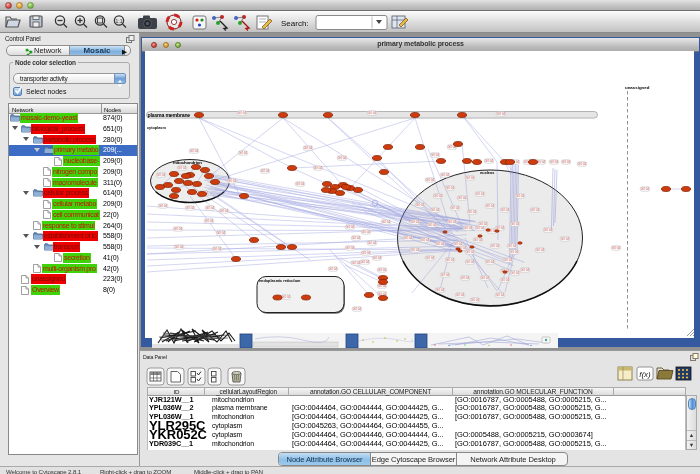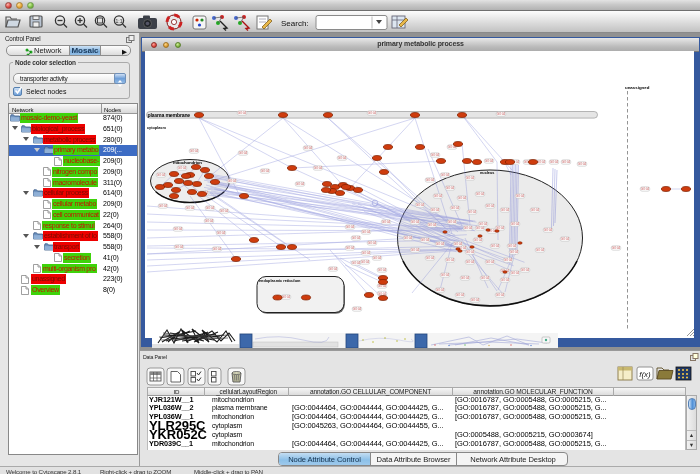--- a/index.html
+++ b/index.html
@@ -104,21 +104,21 @@
 
   <div class="abs" style="left:6px;top:12px;width:125px;height:11px;border:1px solid #8e8e8e;border-radius:5px;background:linear-gradient(#fdfdfd,#dcdcdc);overflow:hidden;">
     <div class="abs" style="left:0;top:0;width:62px;height:11px;font-size:7.5px;line-height:10px;color:#222;padding-left:27px;">Network</div>
     <svg class="abs" style="left:18px;top:2px" width="8" height="8">
         <circle cx="2" cy="2" r="1.5" fill="#2a2"></circle>
         <circle cx="6" cy="4" r="1.5" fill="#2a2"></circle>
         <circle cx="3" cy="7" r="1.5" fill="#2a2"></circle>
         <line x1="2" y1="2" x2="6" y2="4" stroke="#171" stroke-width="0.7"></line>
         <line x1="6" y1="4" x2="3" y2="7" stroke="#171" stroke-width="0.7"></line>
       </svg>
-    <div class="abs" style="left:62px;top:0;width:32px;height:11px;background:linear-gradient(#cde3f7,#7fb0dd 50%,#9cc4e8);border-left:1px solid #8e8e8e;border-right:1px solid #8e8e8e;font-size:8px;line-height:10px;font-weight:bold;color:#1a3a5c;text-align:center;">Mosaic</div>
+    <div class="abs" style="left:62px;top:0;width:56px;height:11px;background:linear-gradient(#cde3f7,#7fb0dd 50%,#9cc4e8);border-left:1px solid #8e8e8e;border-right:1px solid #8e8e8e;font-size:8px;line-height:10px;font-weight:bold;color:#1a3a5c;text-align:center;">Mosaic</div>
     <div class="abs" style="left:110px;top:0;width:15px;height:11px;font-size:6.5px;line-height:11px;color:#111;text-align:center;">▶</div>
   </div>
 
   <div class="abs" style="left:9px;top:29px;width:121px;height:37px;border:1px solid #aaa;border-radius:3px;"></div>
   <div class="abs" style="left:13px;top:25.5px;background:#e6e6e6;padding:0 2px;font-size:6.5px;letter-spacing:-0.15px;font-weight:bold;color:#333;">Node color selection</div>
 
   <div class="abs" style="left:13px;top:40px;width:113px;height:11px;background:linear-gradient(#fff,#e8e8e8);border:1px solid #999;border-radius:5px;font-size:6.3px;letter-spacing:-0.2px;line-height:10px;color:#111;padding-left:6px;">transporter activity</div>
   <div class="abs" style="left:114px;top:40px;width:12px;height:11px;background:linear-gradient(#cfe0f5,#6f9fd8 50%,#8fb8e5);border:1px solid #7090b8;border-radius:2px;">
      <svg width="10" height="9">
         <path d="M5 1 L7.2 3.5 L2.8 3.5 Z" fill="#fff"></path>
@@ -736,37 +736,38 @@
 <span style="position:absolute;left:308px;font-size:7.5px;letter-spacing:-0.1px;">[GO:0016787, GO:0005488, GO:0005215, G...</span>
   </div>
 <div style="position:absolute;top:422.2px;left:147px;width:539px;height:8.9px;font-size:6.9px;letter-spacing:-0.1px;line-height:8.9px;white-space:nowrap;">
 <span style="position:absolute;left:2px;font-weight:bold;font-size:13px;">YLR295C</span>
 <span style="position:absolute;left:65px;">cytoplasm</span>
 <span style="position:absolute;left:145px;font-size:7.5px;letter-spacing:-0.1px;">[GO:0045263, GO:0044464, GO:0044455, G...</span>
   </div>
 <div style="position:absolute;top:431.1px;left:147px;width:539px;height:8.9px;font-size:6.9px;letter-spacing:-0.1px;line-height:8.9px;white-space:nowrap;">
 <span style="position:absolute;left:2px;font-weight:bold;font-size:13px;text-align:right;">YKR052C</span>
 <span style="position:absolute;left:65px;">cytoplasm</span>
+<span style="position:absolute;left:145px;font-size:7.5px;letter-spacing:-0.1px;">[GO:0044464, GO:0044446, GO:0044444, G...</span>
 <span style="position:absolute;left:308px;font-size:7.5px;letter-spacing:-0.1px;">[GO:0005488, GO:0005215, GO:0003674]</span>
   </div>
 <div style="position:absolute;top:440.0px;left:147px;width:539px;height:8.9px;font-size:6.9px;letter-spacing:-0.1px;line-height:8.9px;white-space:nowrap;">
 <span style="position:absolute;left:2px;font-weight:bold;font-size:7.3px;">YDR039C__1</span>
 <span style="position:absolute;left:65px;">mitochondrion</span>
 <span style="position:absolute;left:145px;font-size:7.5px;letter-spacing:-0.1px;">[GO:0044464, GO:0044444, GO:0044425, G...</span>
 <span style="position:absolute;left:308px;font-size:7.5px;letter-spacing:-0.1px;">[GO:0016787, GO:0005488, GO:0005215, G...</span>
   </div>
 
 <div class="abs" style="left:686px;top:395px;width:11px;height:55px;background:linear-gradient(90deg,#f2f2f2,#dcdcdc);border:1px solid #aaa;">
   <div class="abs" style="left:0.5px;top:2px;width:8px;height:12px;border-radius:4px;background:linear-gradient(90deg,#cfe3f7,#4f8fd6 55%,#83b4e8);border:0.5px solid #5580b5;"></div>
   <div class="abs" style="left:0;top:34px;width:9px;height:10px;border-top:1px solid #bbb;font-size:5.5px;line-height:9px;text-align:center;color:#333;">▲</div>
   <div class="abs" style="left:0;top:44px;width:9px;height:10px;border-top:1px solid #bbb;font-size:5.5px;line-height:9px;text-align:center;color:#333;">▼</div>
 </div>
 
 <div class="abs" style="left:278px;top:451.5px;width:290px;height:14px;border:1px solid #888;border-radius:4px;background:#f4f4f4;overflow:hidden;">
-  <div class="abs" style="left:0;top:0;width:92px;height:14px;background:linear-gradient(#c3ddf2,#8cc0e8 50%,#a5cdee);font-size:7.6px;letter-spacing:-0.1px;line-height:13px;text-align:center;color:#16324e;border-right:1px solid #888;">Node Attribute Control</div>
-  <div class="abs" style="left:92px;top:0;width:86px;height:14px;font-size:7.6px;letter-spacing:-0.1px;line-height:13px;text-align:center;color:#222;border-right:1px solid #888;">Data Attribute Browser</div>
+  <div class="abs" style="left:0;top:0;width:92px;height:14px;background:linear-gradient(#c3ddf2,#8cc0e8 50%,#a5cdee);font-size:7.6px;letter-spacing:-0.1px;line-height:13px;text-align:center;color:#16324e;border-right:1px solid #888;">Node Attribute Browser</div>
+  <div class="abs" style="left:92px;top:0;width:86px;height:14px;font-size:7.6px;letter-spacing:-0.1px;line-height:13px;text-align:center;color:#222;border-right:1px solid #888;">Edge Cytoscape Browser</div>
   <div class="abs" style="left:178px;top:0;width:112px;height:14px;font-size:7.6px;letter-spacing:-0.1px;line-height:13px;text-align:center;color:#222;">Network Attribute Desktop</div>
 </div>
 
 <div class="abs" style="left:0;top:466px;width:700px;height:8px;background:#e2e2e2;border-top:1px solid #aaa;">
   <span class="abs" style="left:6px;top:0.5px;font-size:6.2px;letter-spacing:-0.15px;color:#333;">Welcome to Cytoscape 2.8.1</span>
   <span class="abs" style="left:100px;top:0.5px;font-size:6.2px;letter-spacing:-0.15px;color:#333;">Right-click + drag to ZOOM</span>
   <span class="abs" style="left:194px;top:0.5px;font-size:6.2px;letter-spacing:-0.15px;color:#333;">Middle-click + drag to PAN</span>
 </div>
 </body></html>

